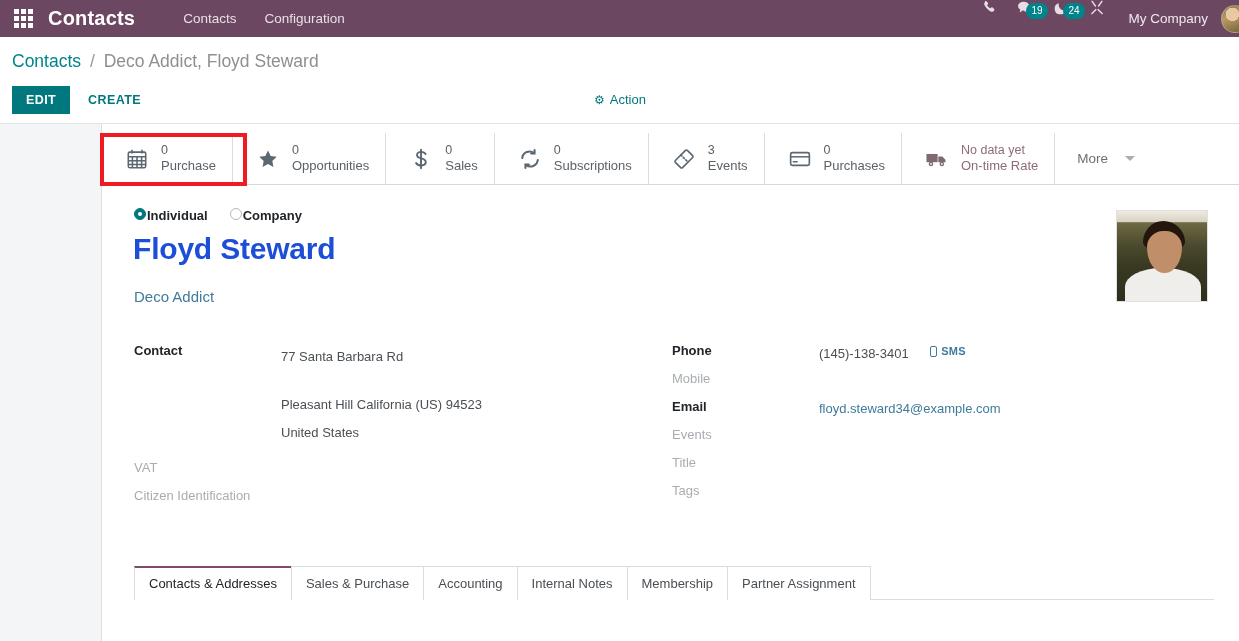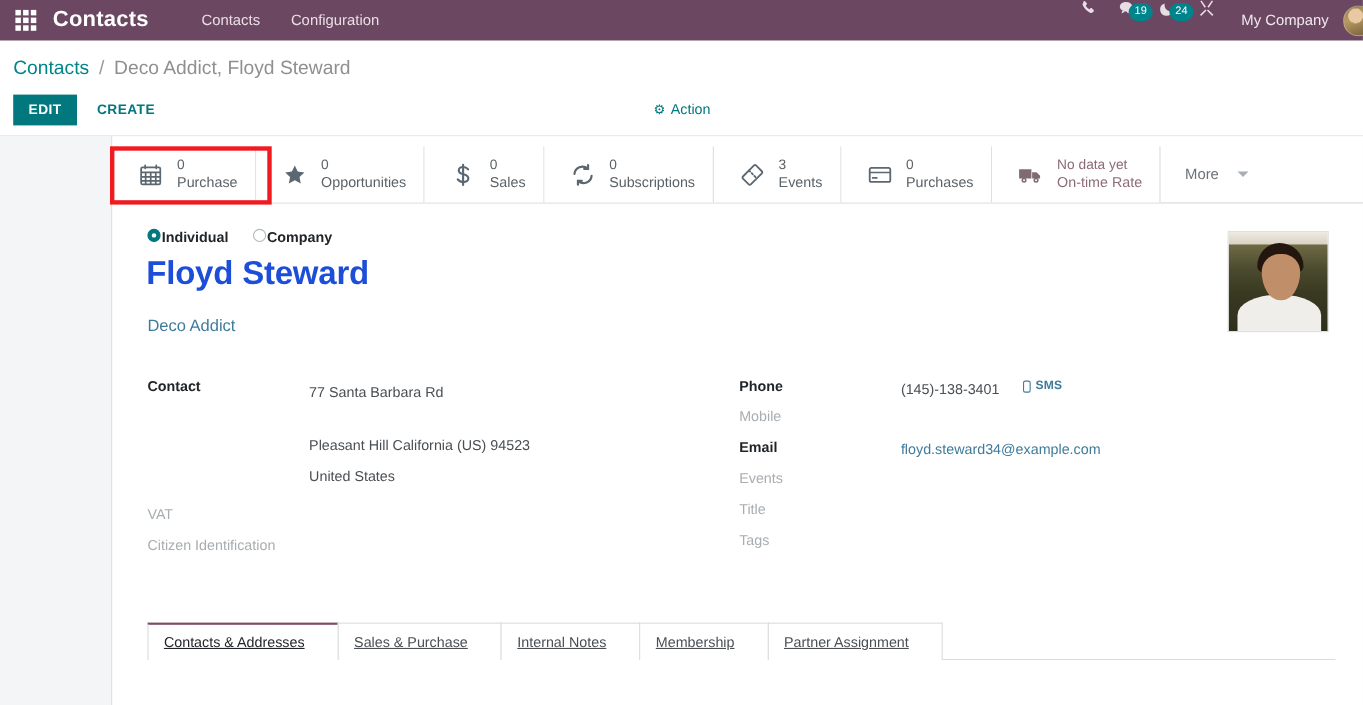--- a/index.html
+++ b/index.html
@@ -238,29 +238,28 @@
 
   
   .notebook {
     position: absolute; top: 441px; left: 32px;
     width: 1080px;
     border-bottom: 1px solid #dcdcdc;
     display: flex; align-items: flex-end;
   }
   .nb-tab {
     font-size: 13px; color: #4a4f54;
-    padding: 9px 30px 9px 14px;
+    padding: 9px 14px 9px 14px;
     border: 1px solid #dcdcdc;
     border-bottom: none;
     background: #ffffff;
     margin-right: -1px;
     cursor: pointer;
     position: relative; top: 1px;
     white-space: nowrap;
-    text-decoration: underline;
   }
   .nb-tab.active {
     border-top: 2px solid #7d4a68;
     color: #212529;
     padding-top: 8px;
   }
 </style>
 </head>
 <body>
 
@@ -514,19 +513,20 @@
       <div class="f-row">
         <div class="f-label empty">Tags</div>
         <div class="f-value"></div>
       </div>
     </div>
   </div>
 
   <div class="notebook">
     <div class="nb-tab active">Contacts &amp; Addresses</div>
     <div class="nb-tab">Sales &amp; Purchase</div>
+    <div class="nb-tab">Accounting</div>
     <div class="nb-tab">Internal Notes</div>
     <div class="nb-tab">Membership</div>
     <div class="nb-tab">Partner Assignment</div>
   </div>
 </div>
 
 <div class="annot-box"></div>
 
 </body></html>

